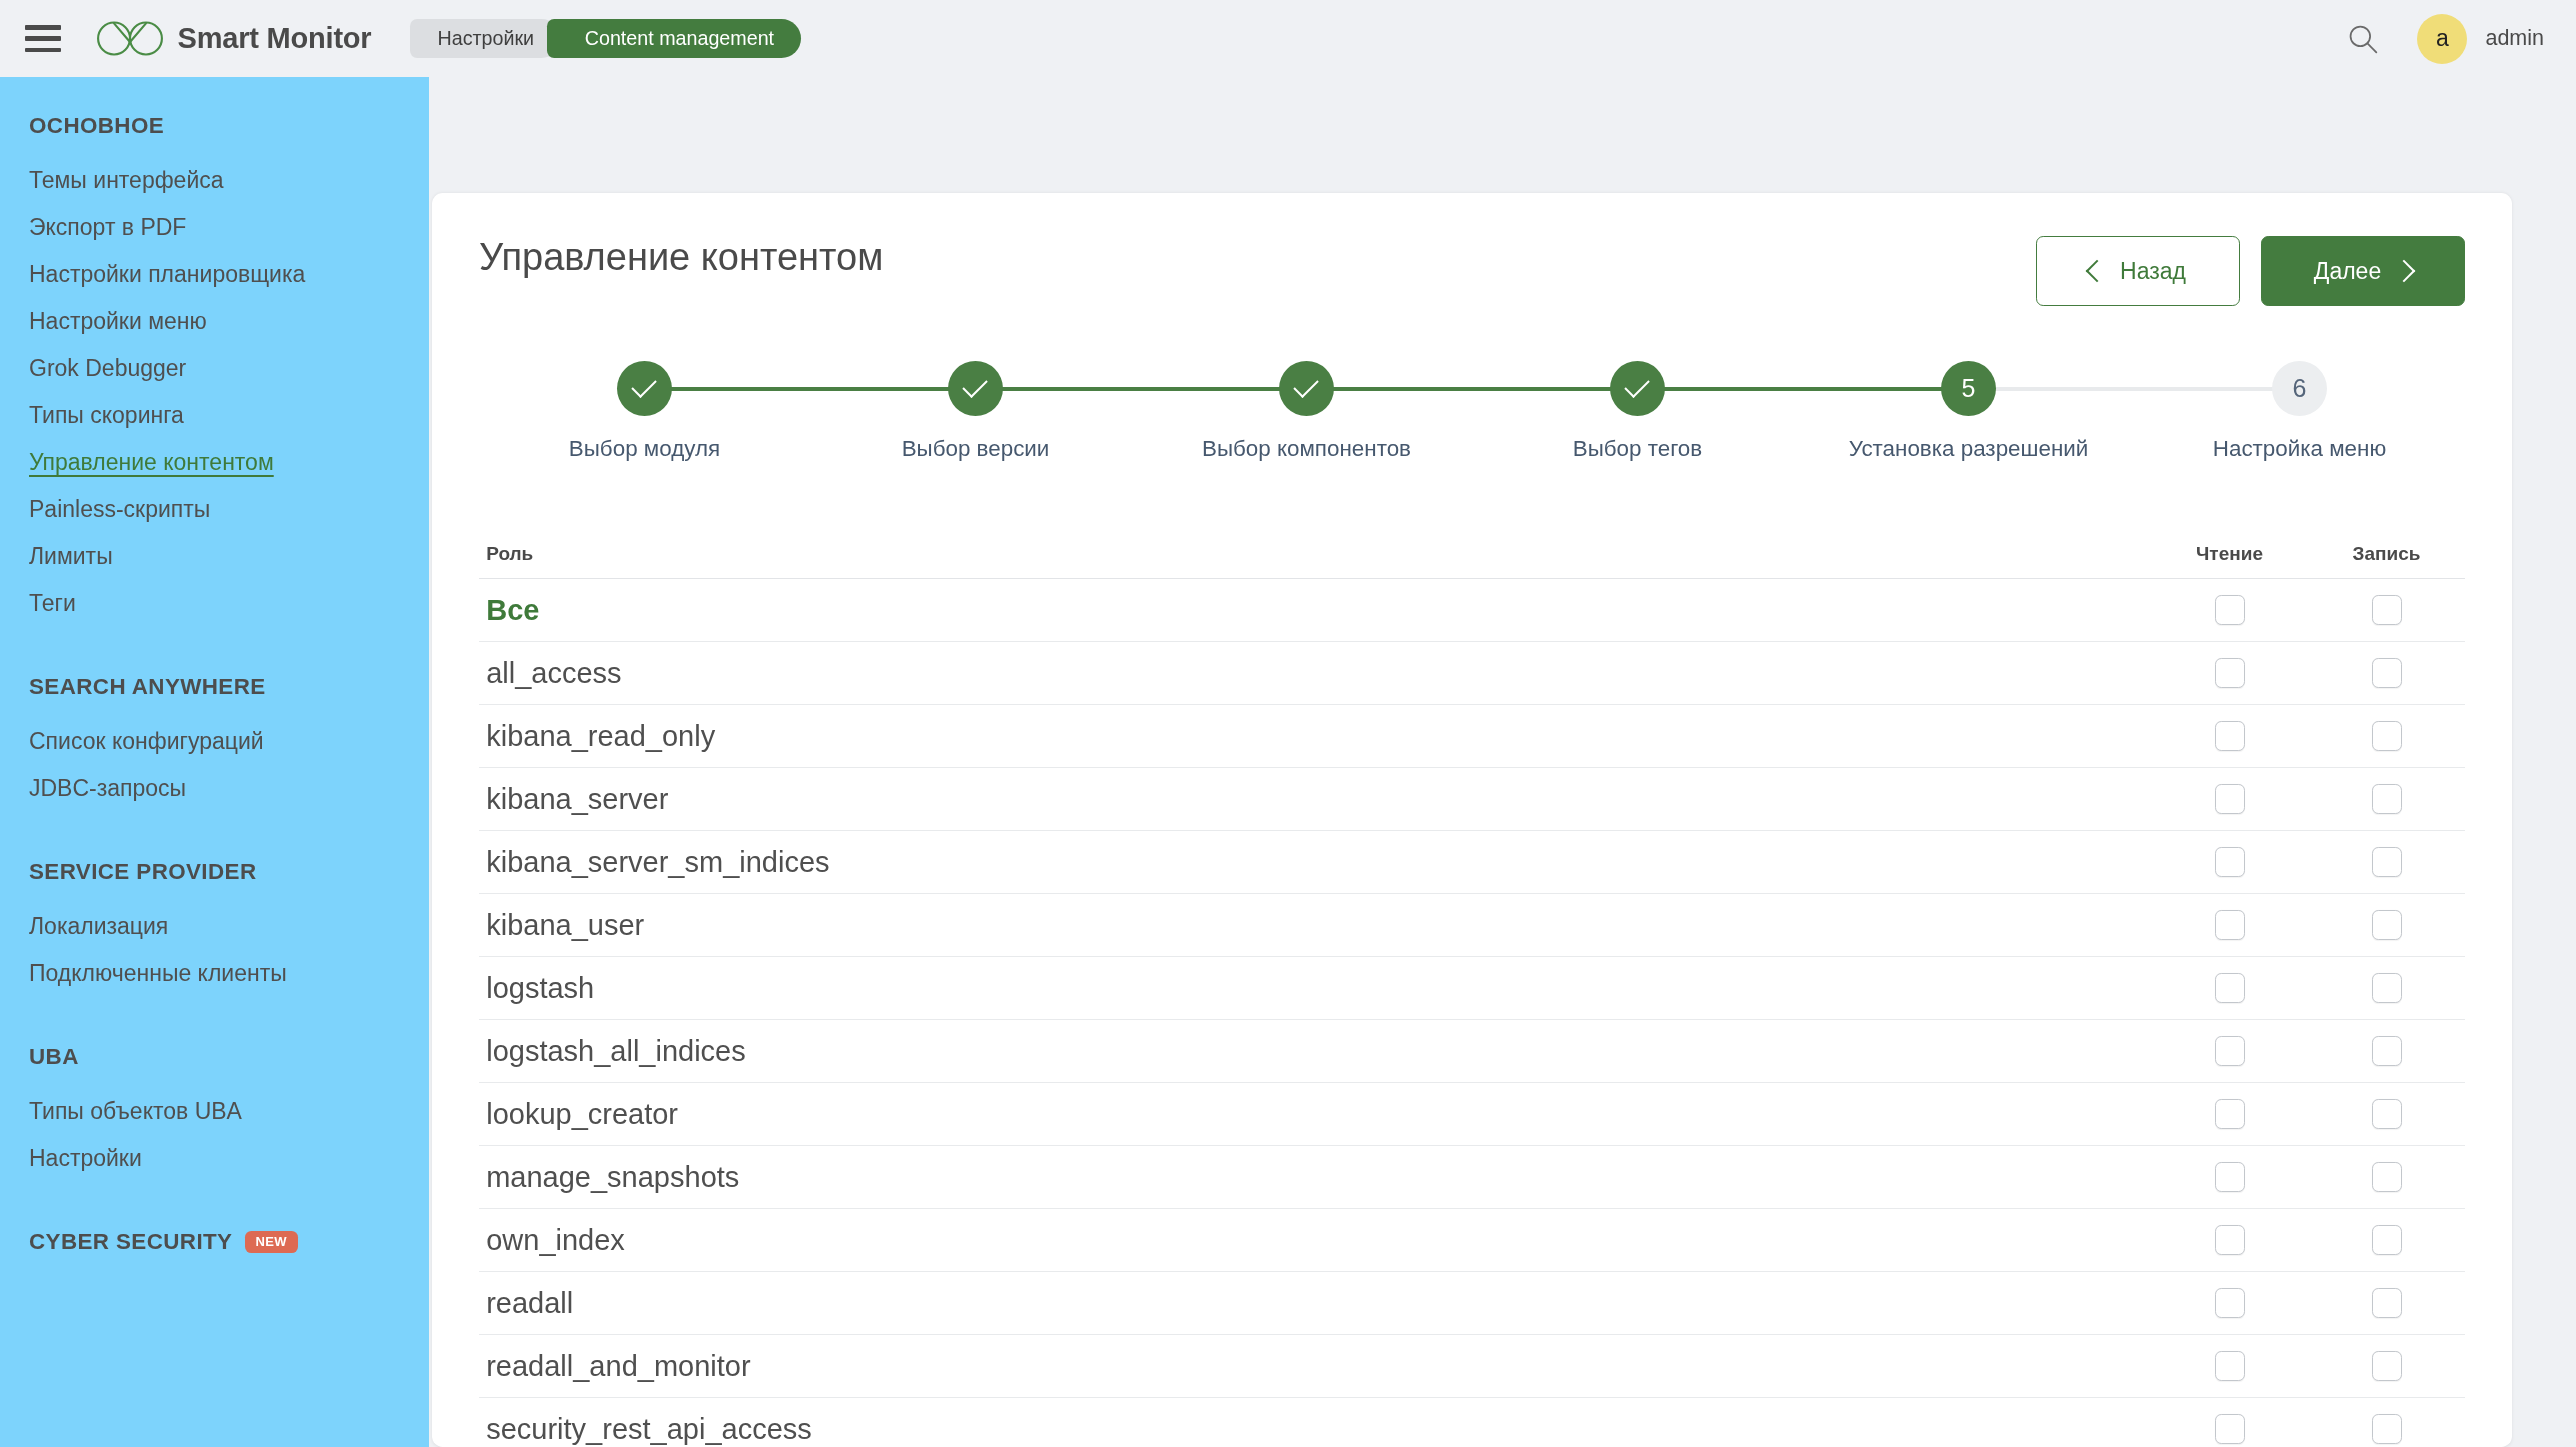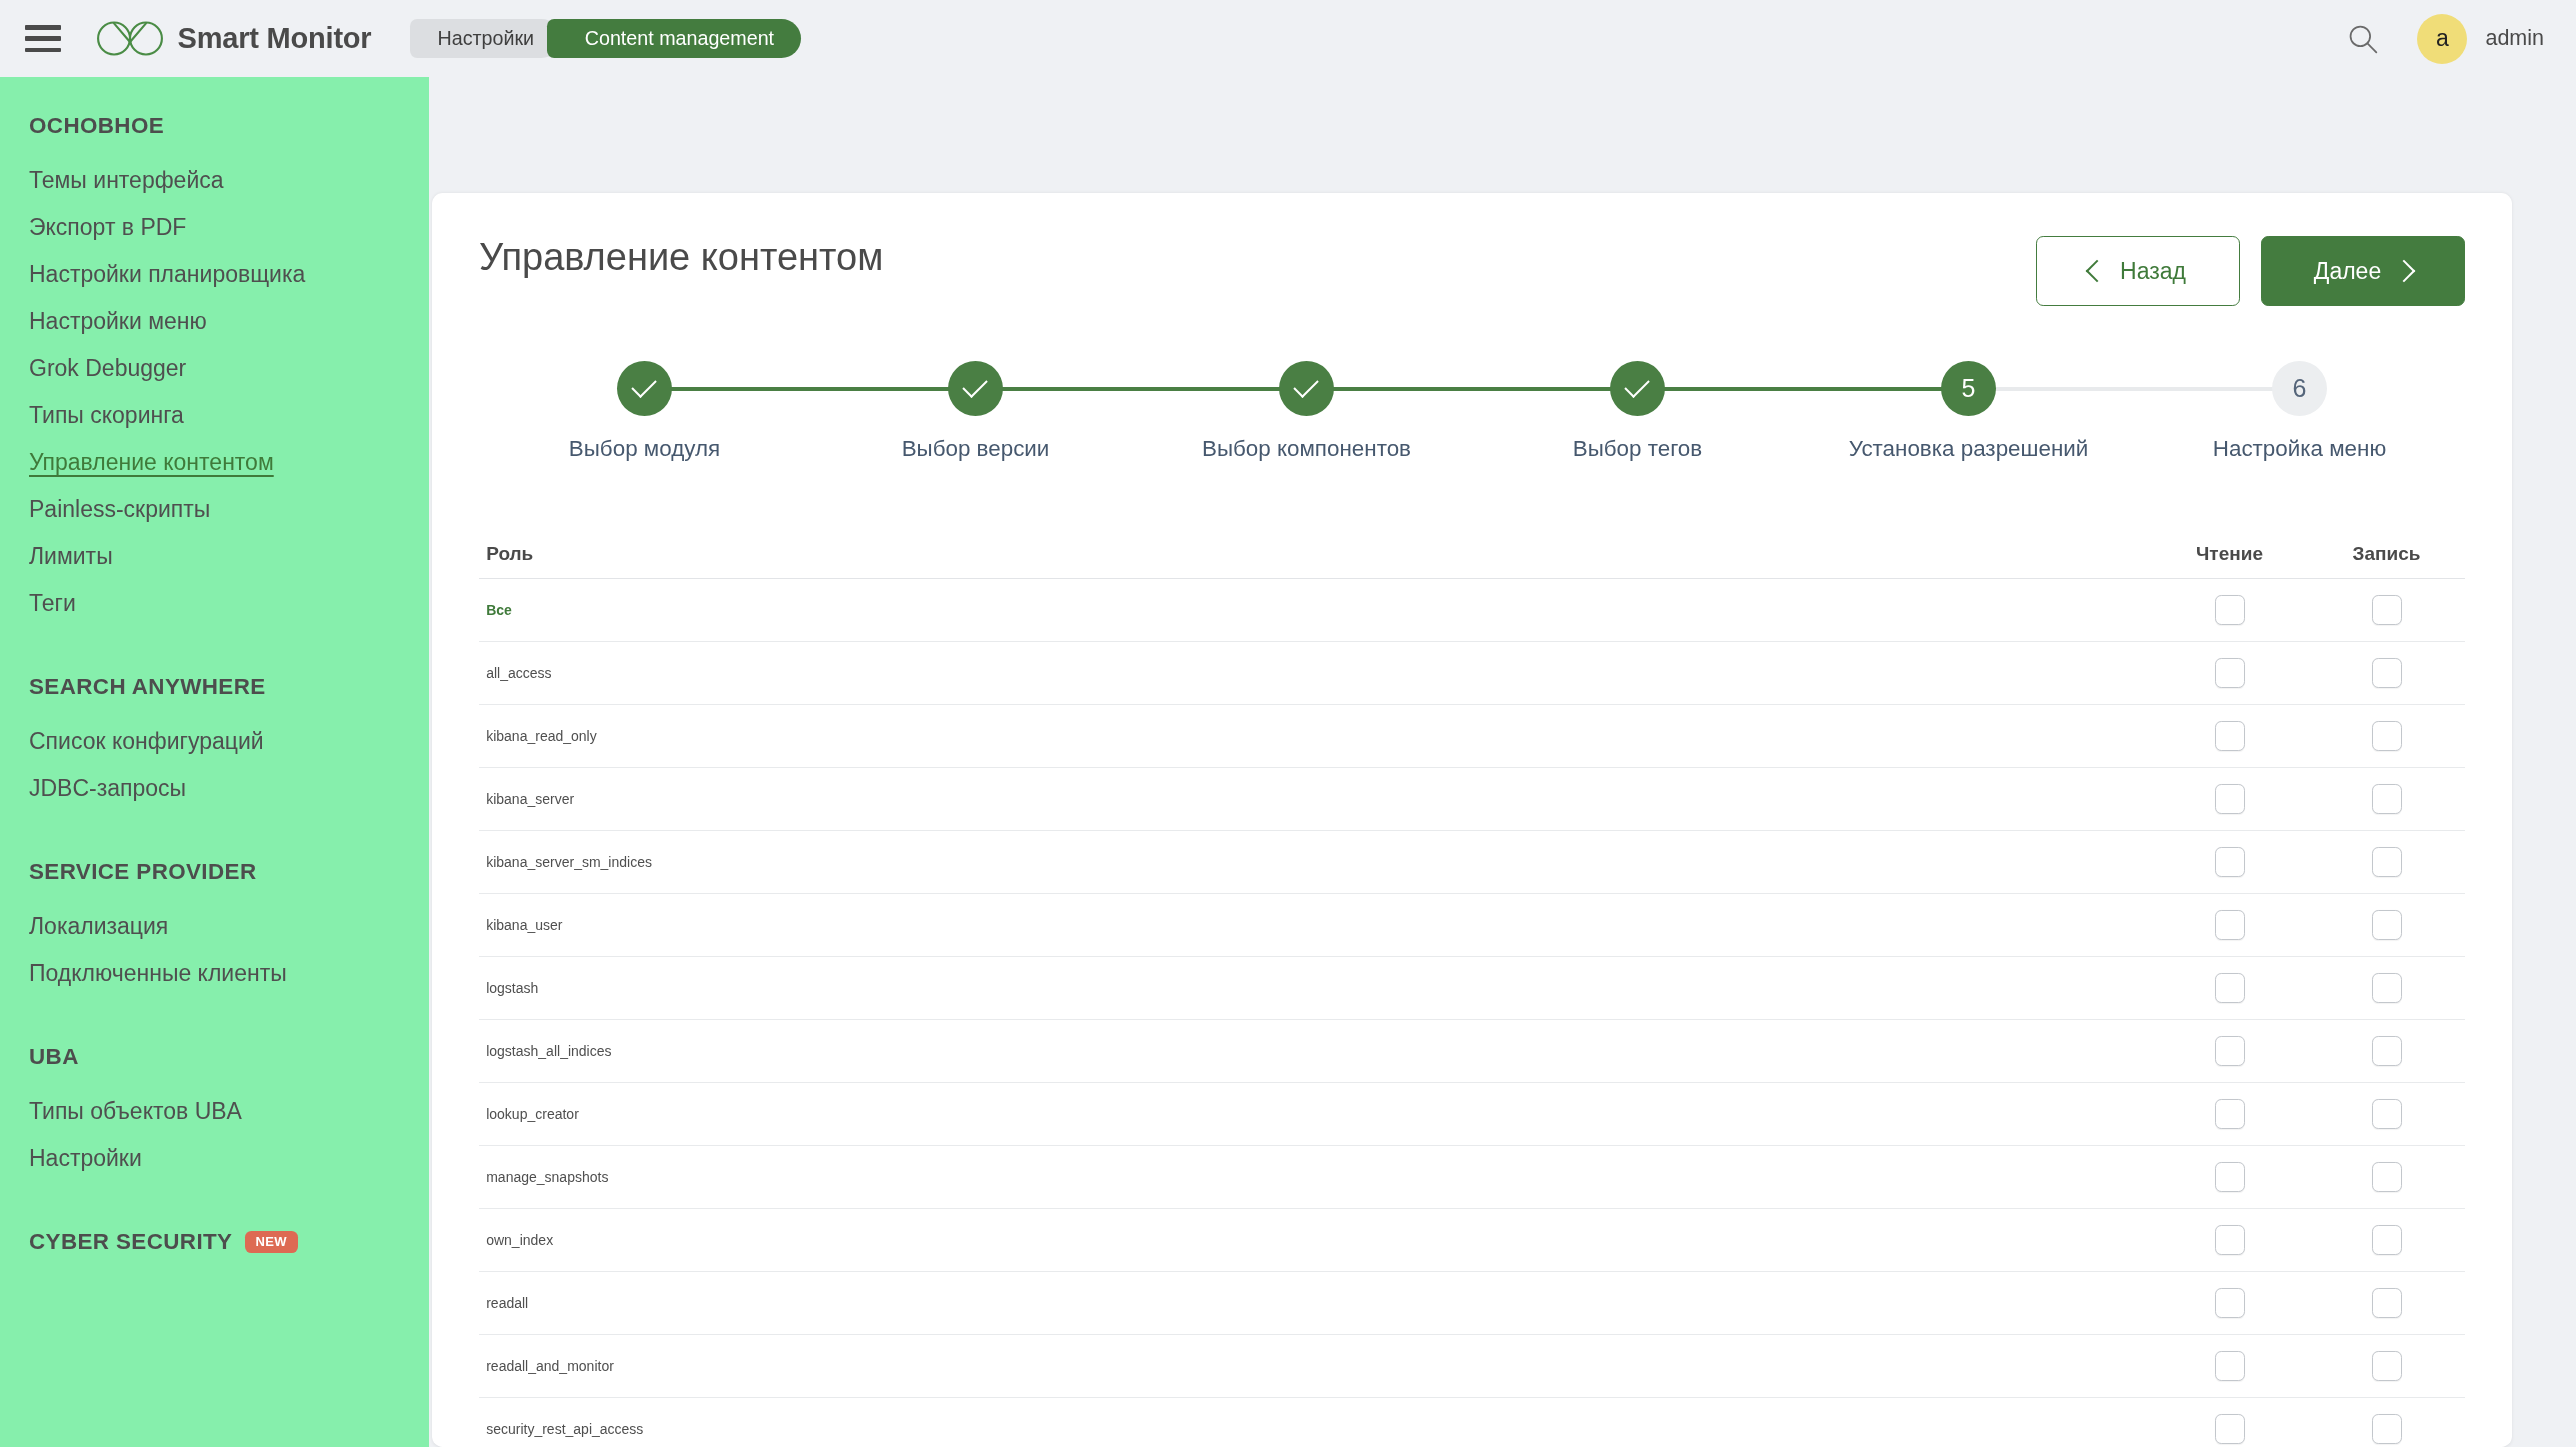--- a/index.html
+++ b/index.html
@@ -55,21 +55,21 @@
     width: 50px; height: 50px; border-radius: 50%;
     background: #f0dd78; color: #222;
     display: flex; align-items: center; justify-content: center;
     font-size: 23px;
   }
   .user-name { font-size: 21.5px; color: #4a4a4a; }
 
   
   .sidebar {
     position: absolute; left: 0; top: 77px; width: 429px; height: 1370px;
-    background: #86efac; padding-left: 29px; padding-top: 36px;
+    background: #7dd3fc; padding-left: 29px; padding-top: 36px;
     overflow: hidden;
   }
   .nav-group-title {
     font-size: 22.4px; font-weight: bold; color: #4d4d4d;
     letter-spacing: 0.4px; margin-bottom: 18px;
     display: flex; align-items: center; gap: 12.5px;
   }
   .nav-badge {
     background: #dd6a53; color: #fff; font-size: 13px; font-weight: bold;
     padding: 2.7px 10.7px 3.6px; border-radius: 6.3px; letter-spacing: 0.3px;
@@ -135,21 +135,21 @@
   
   .table { margin: 41px 47px 0 47px; }
   .t-head {
     display: flex; align-items: center; height: 50px;
     border-bottom: 1.8px solid #e2e4e7;
   }
   .t-row {
     display: flex; align-items: center; height: 63px;
     border-bottom: 0.9px solid #e8eaec;
   }
-  .c-role { flex: 1; font-size: 14px; color: #4f4f4f; padding-left: 7.2px; }
+  .c-role { flex: 1; font-size: 29px; color: #4f4f4f; padding-left: 7.2px; }
   .t-head .c-role { font-size: 19px; font-weight: bold; color: #4a4a4a; }
   .c-all { color: #3f7a3a; font-weight: bold; }
   .c-chk {
     width: 157px; display: flex; align-items: center; justify-content: center;
     font-size: 19px; font-weight: bold; color: #4a4a4a;
   }
   .checkbox {
     width: 30px; height: 30px; border: 1.8px solid #c3c7cc;
     border-radius: 6.3px; background: #fff; cursor: pointer;
     box-shadow: 0 0.9px 0.9px rgba(0,0,0,0.05);

